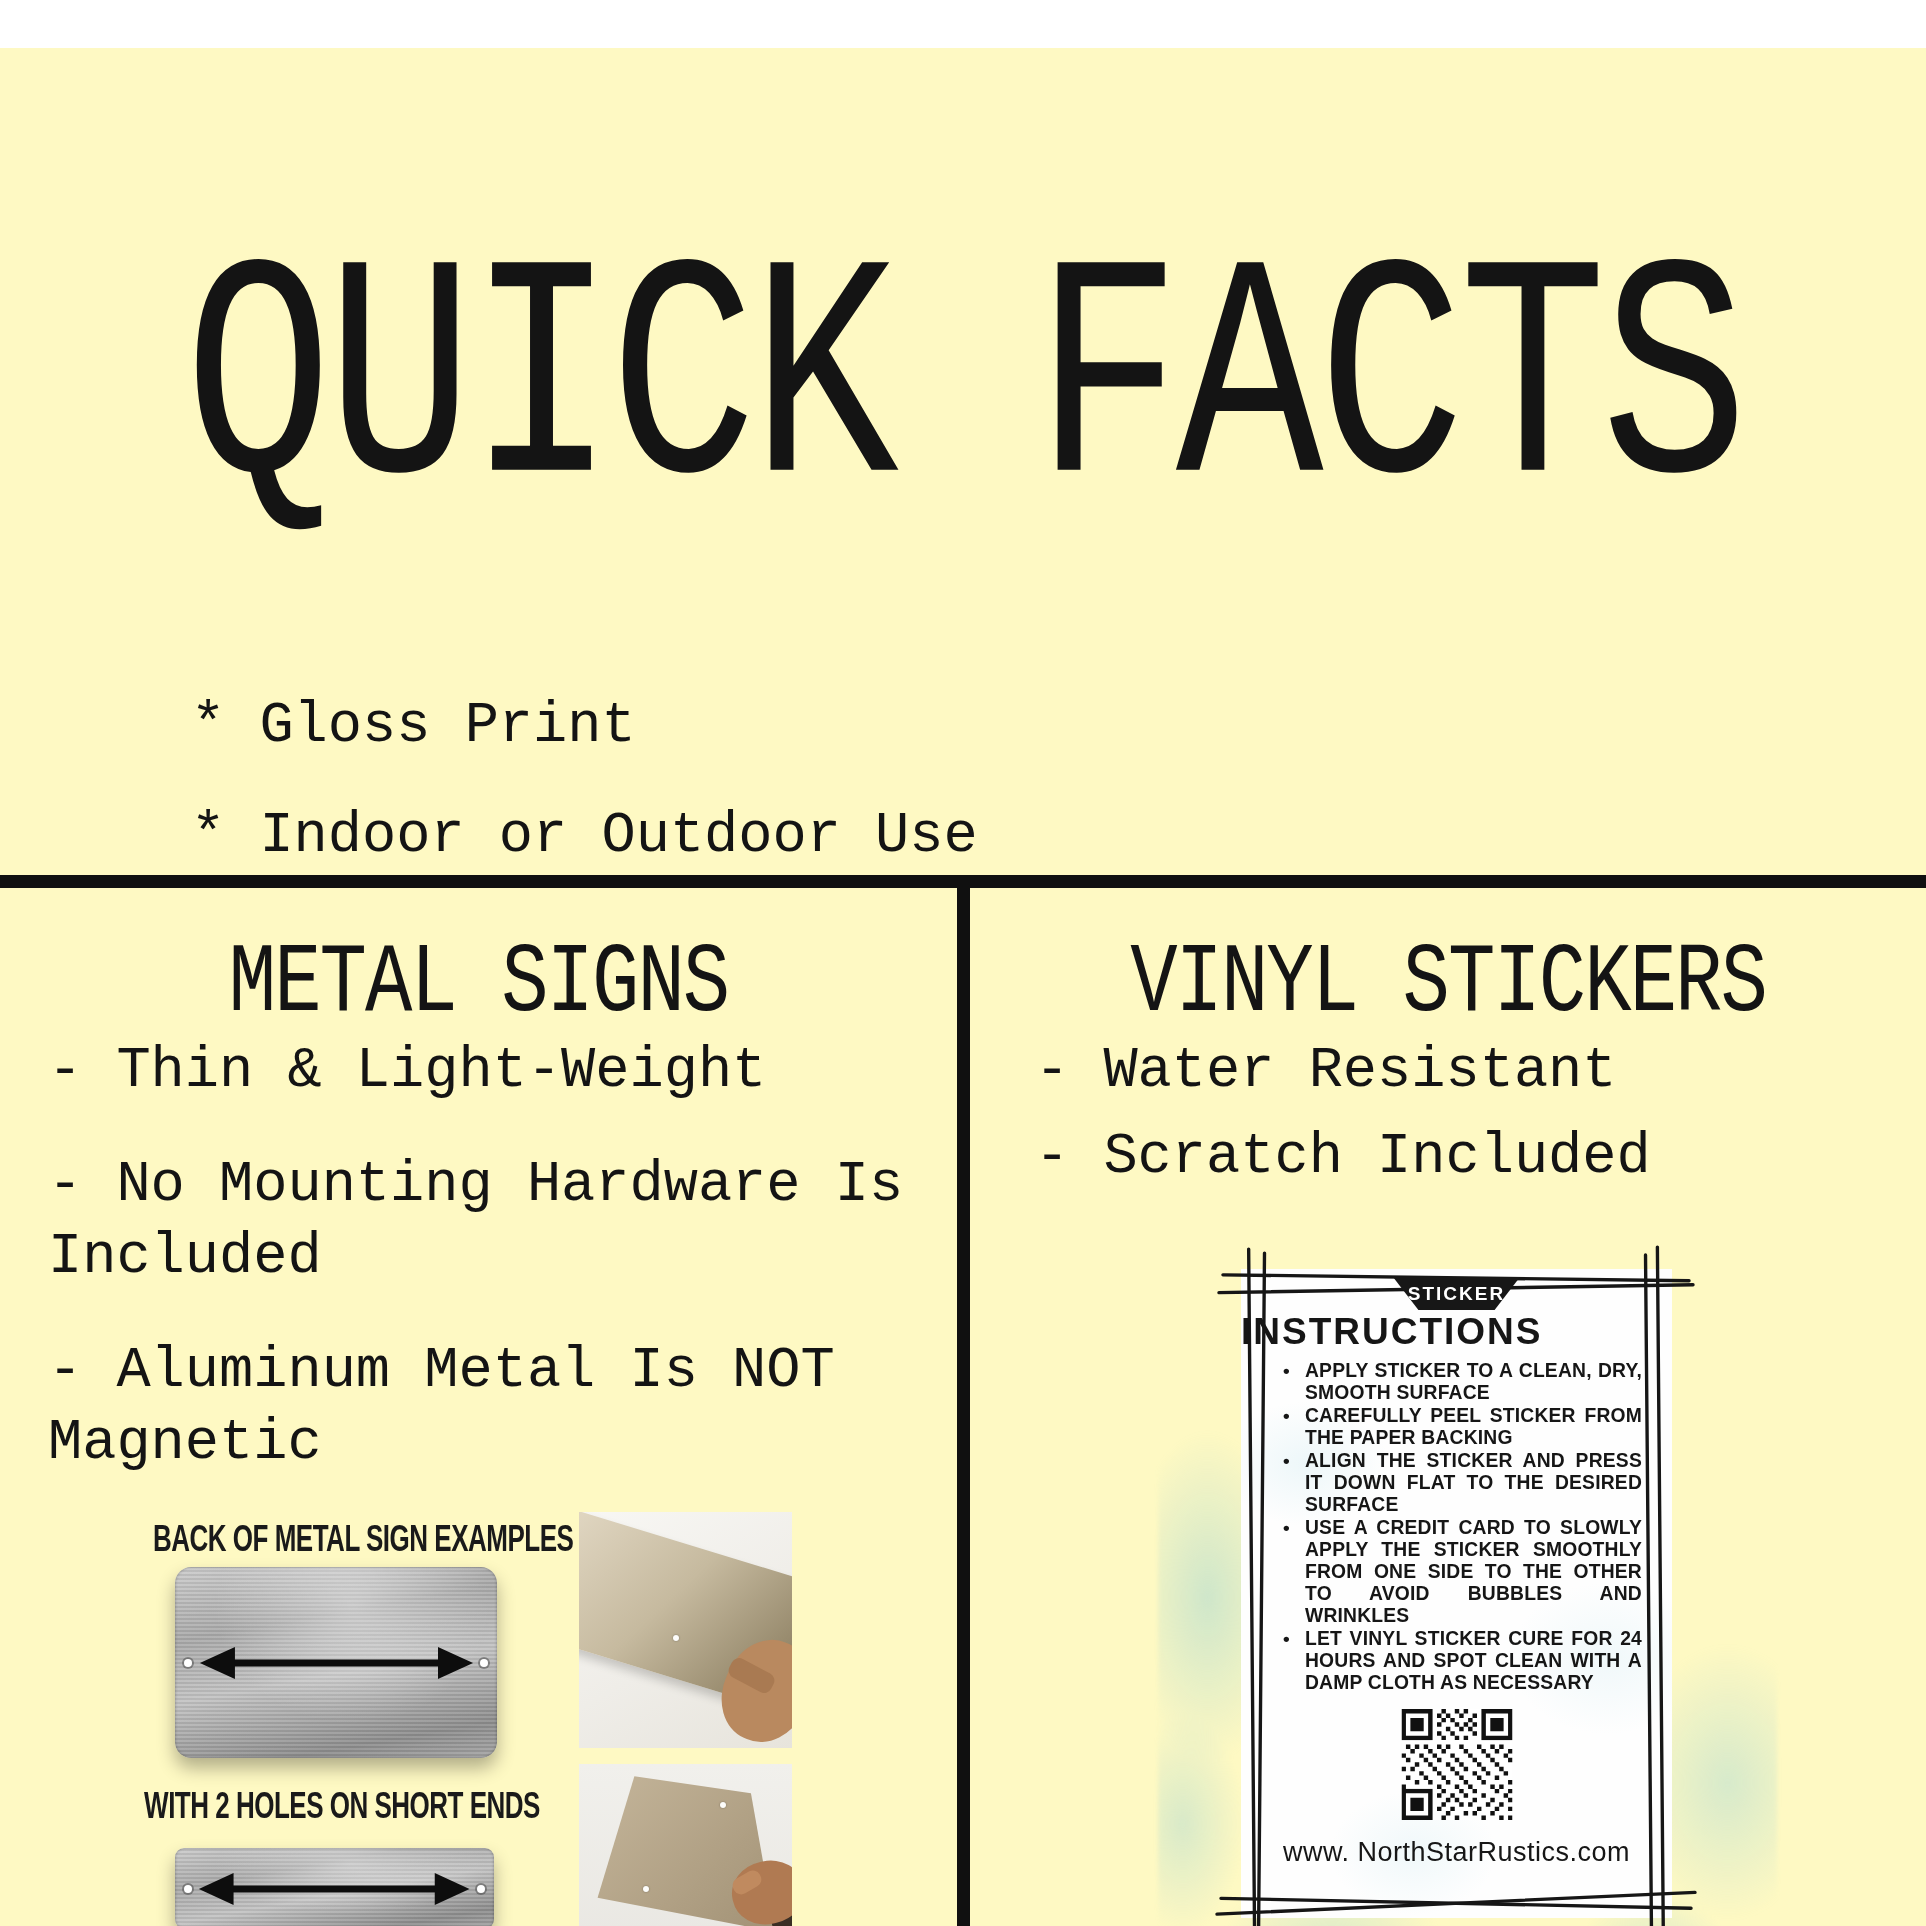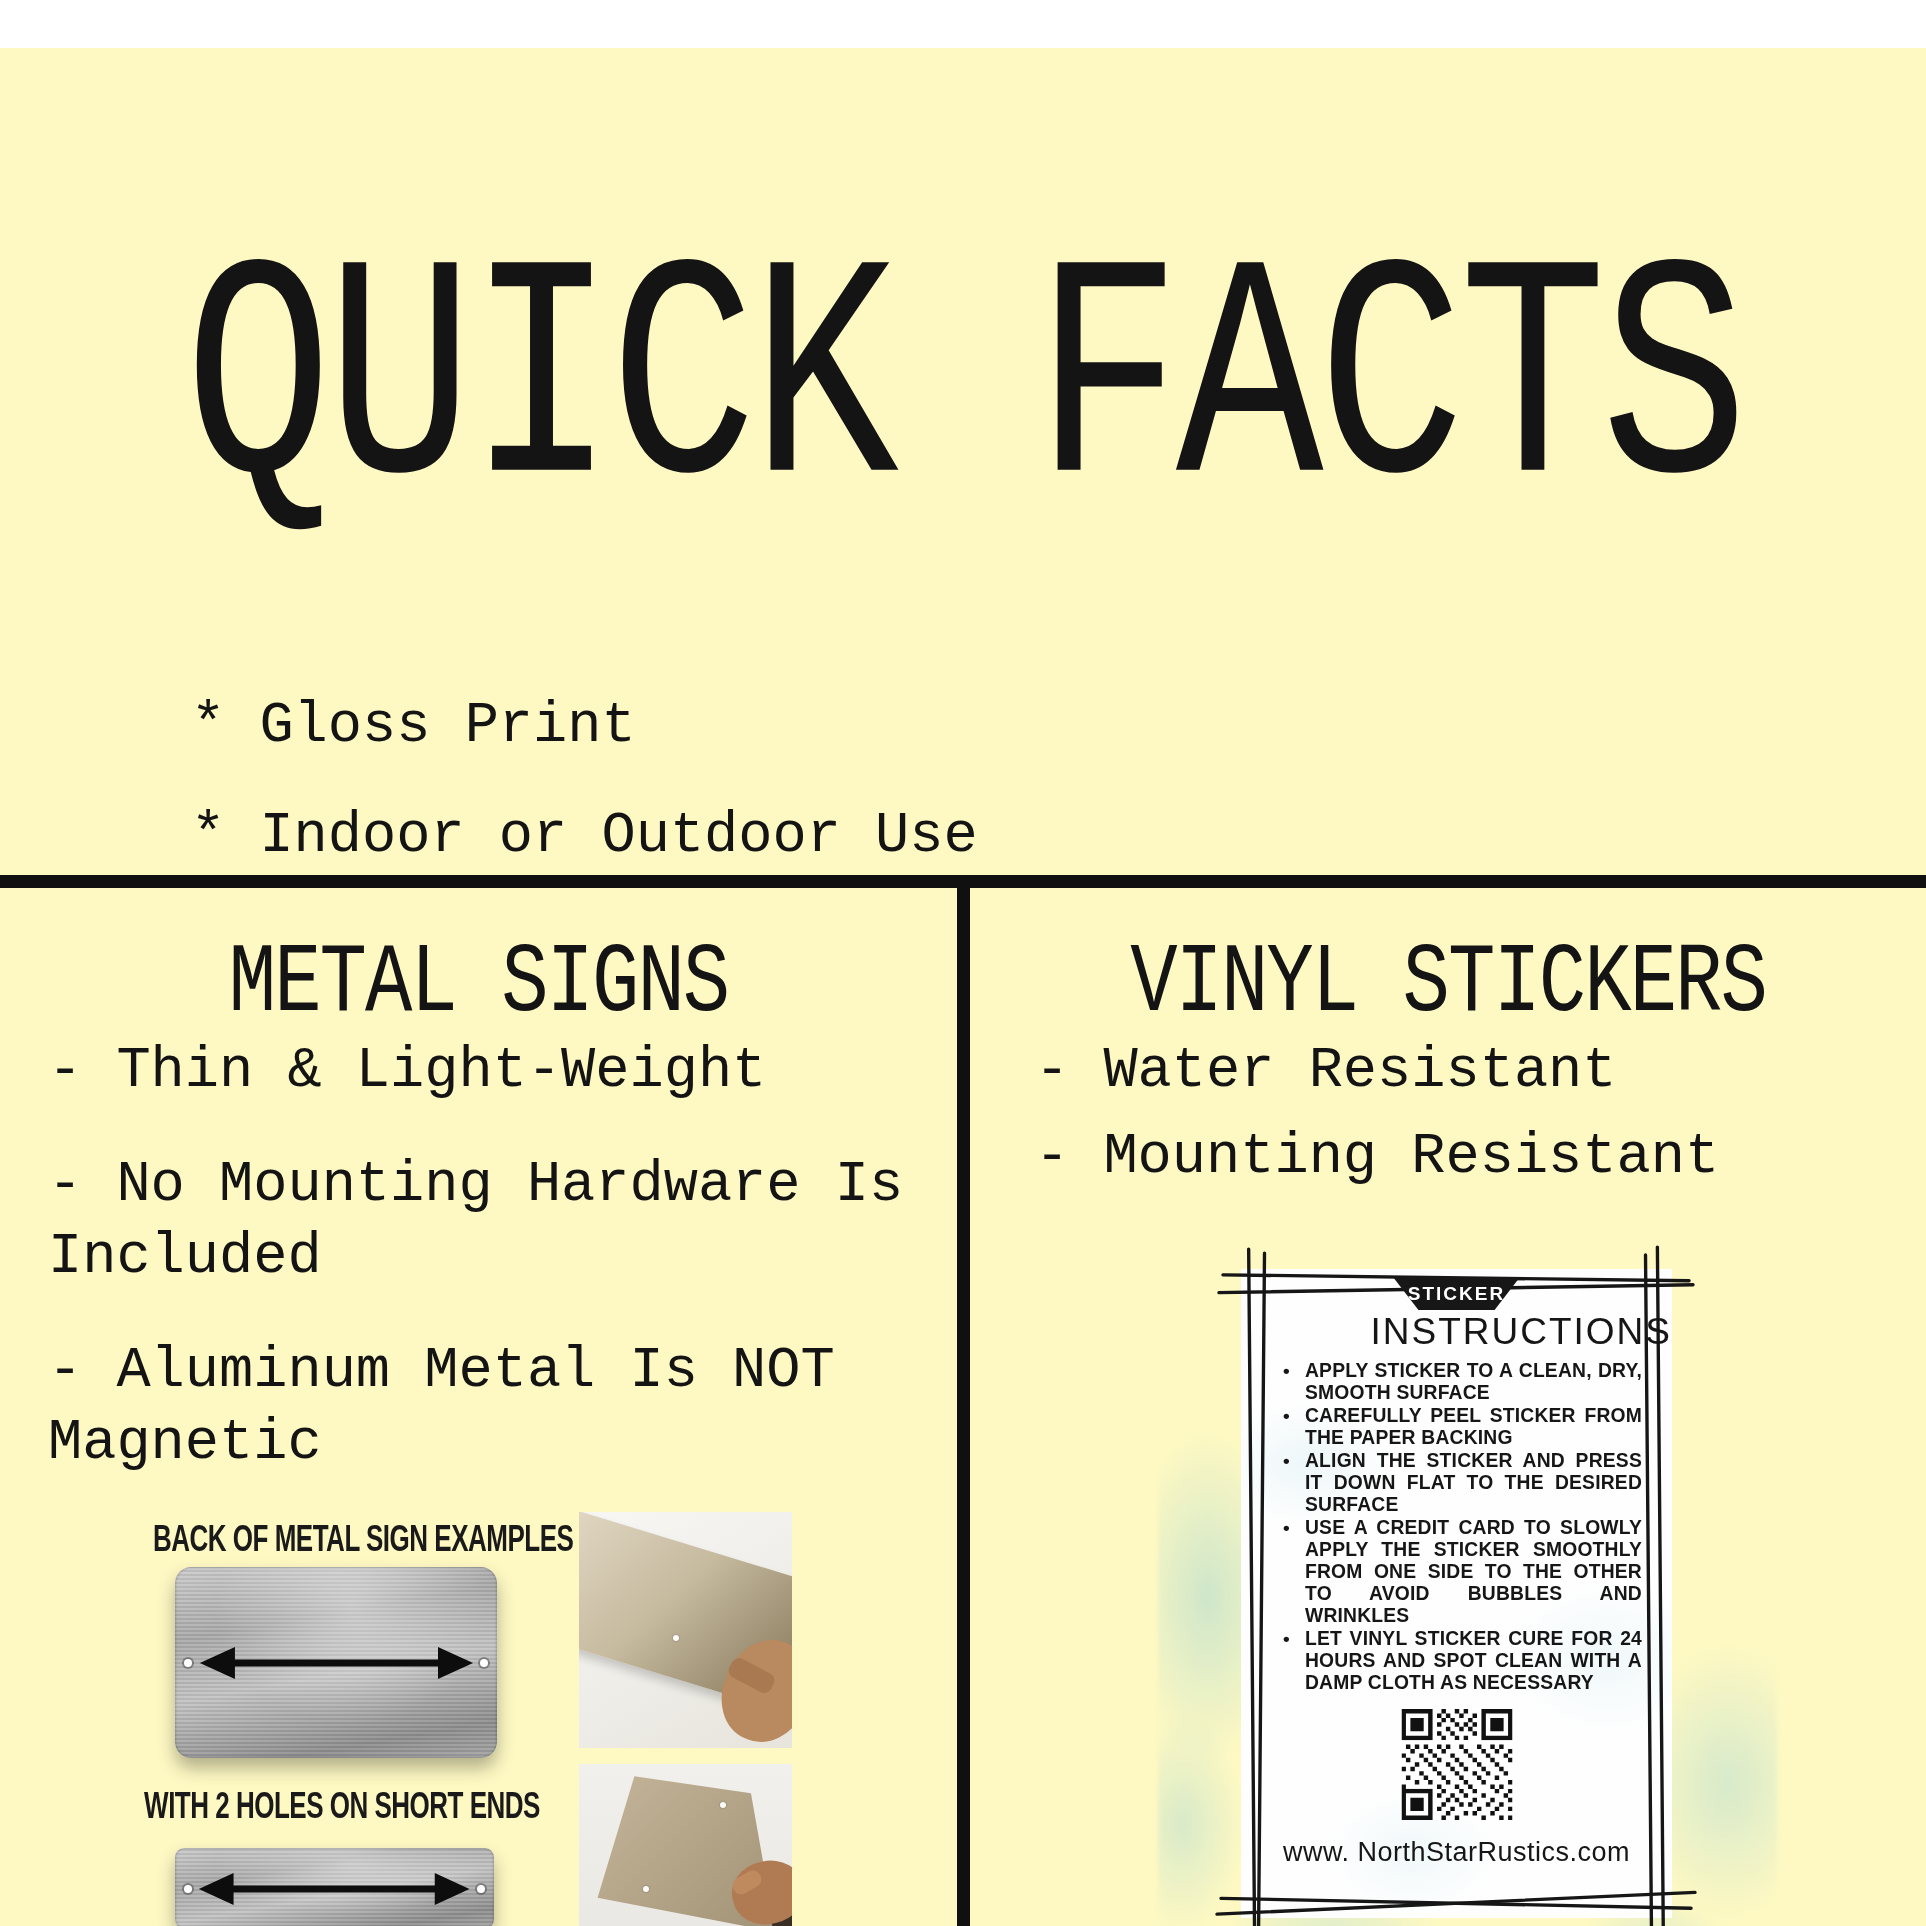--- a/index.html
+++ b/index.html
@@ -109,22 +109,22 @@
   }
   .card svg.frame{position:absolute;left:-24px;top:-24px;width:478px;height:697px;overflow:visible;}
   .banner{
     position:absolute;top:8px;left:50%;transform:translateX(-50%);
     width:127px;height:33px;background:#171717;
     clip-path:polygon(0 0,100% 0,80% 100%,20% 100%);
     display:flex;align-items:center;justify-content:center;
   }
   .banner span{color:#ffffff;font-size:19px;font-weight:bold;letter-spacing:2px;}
   .card-heading{
-    position:absolute;top:42px;left:0;width:100%;text-align:right;
-    font-size:37px;font-weight:normal;letter-spacing:2px;
+    position:absolute;top:42px;left:0;width:100%;text-align:left;
+    font-size:37px;font-weight:bold;letter-spacing:2px;
   }
   .steps{position:absolute;top:91px;left:42px;right:30px;}
   .step{display:flex;margin:0 0 1px 0;}
   .step .dot{flex:0 0 22px;font-size:19px;line-height:22px;font-weight:bold;}
   .step .txt{
     flex:1;font-size:19.3px;line-height:22px;font-weight:bold;
     text-align:justify;letter-spacing:0.2px;
   }
   .qr{position:absolute;top:440px;left:50%;transform:translateX(-50%);width:111px;height:111px;}
   .website{
@@ -189,21 +189,21 @@
     <span class="hole-dot h1"></span>
     <span class="hole-dot h2"></span>
     <div class="sleeve"></div>
     <div class="hand"></div>
     <div class="thumb"></div>
   </div>
 
   <div class="col-heading right">VINYL STICKERS</div>
   <div class="vinyl-bullets">
     <div class="item">- Water Resistant</div>
-    <div class="item">- Mounting Resistant</div>
+    <div class="item">- Scratch Included</div>
   </div>
 
   <div class="watercolor"></div>
 
   <div class="card">
     <svg class="frame" viewBox="0 0 483 704">
       <g stroke="#161616" stroke-width="3.4" stroke-linecap="round" fill="none">
         <line x1="6" y1="30" x2="477" y2="36"></line>
         <line x1="2" y1="48" x2="481" y2="40"></line>
         <line x1="32" y1="4" x2="38" y2="700"></line>

